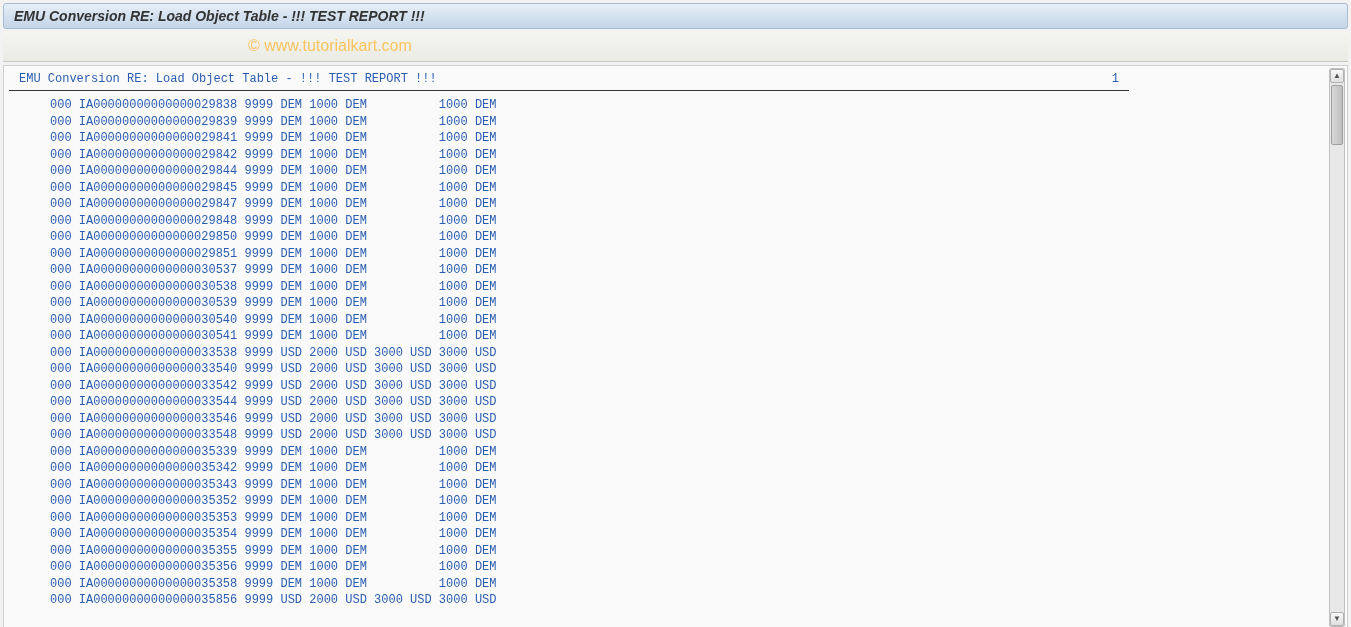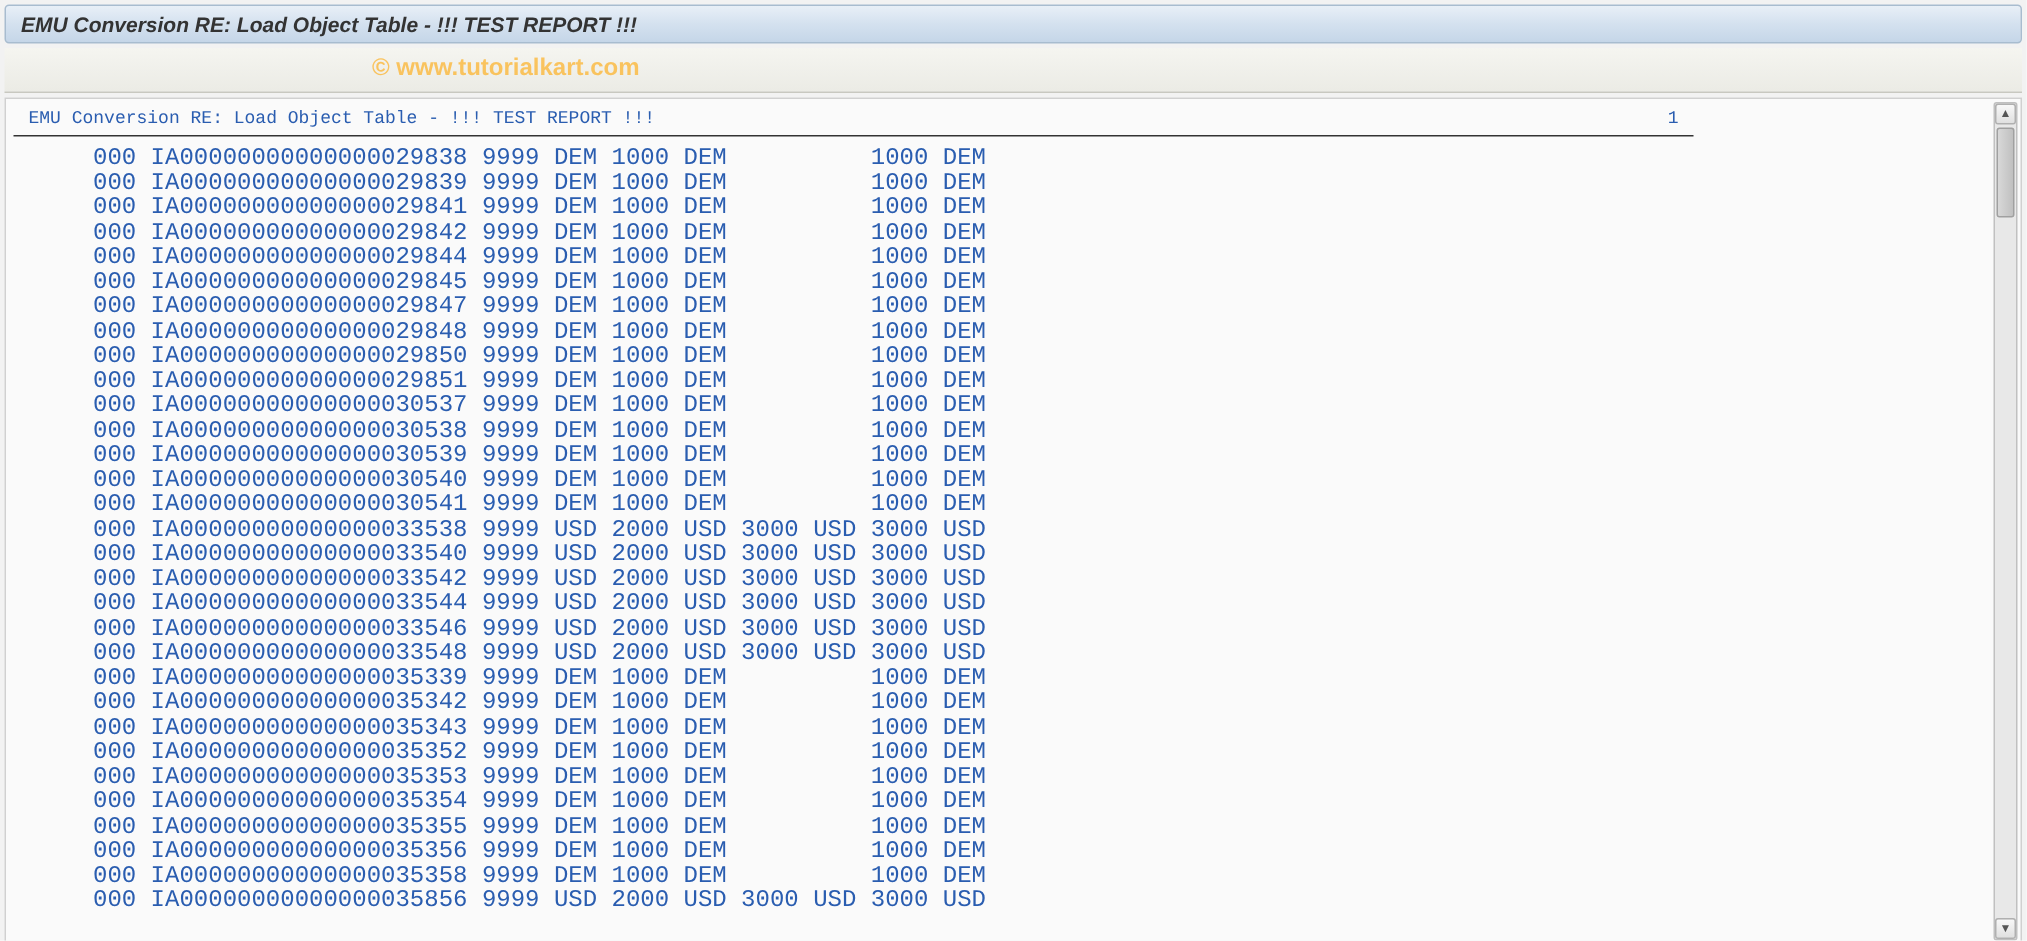--- a/index.html
+++ b/index.html
@@ -32,21 +32,21 @@
       height: 30px;
       margin: 0 3px;
       position: relative;
     }
     .watermark {
       position: absolute;
       top: 5px;
       left: 245px;
       color: rgba(255, 165, 0, 0.6);
       font-size: 16px;
-      font-weight: bold;
+      font-weight: normal;
       z-index: 10;
       pointer-events: none;
     }
     .content-area {
       background: #fafafa;
       margin: 3px;
       border: 1px solid #d0d0d0;
       height: 565px;
       position: relative;
       overflow: hidden;
@@ -57,21 +57,21 @@
       color: #2a5db0;
       padding: 6px 10px 4px 10px;
       border-bottom: 1px solid #333;
       margin: 0 10px 6px 5px;
       display: flex;
       justify-content: space-between;
       width: 1120px;
     }
     .report-body {
       font-family: 'Courier New', monospace;
-      font-size: 16px;
+      font-size: 12px;
       color: #2a5db0;
       padding: 0 10px;
       line-height: 16.5px;
       white-space: pre;
     }
     .scrollbar-v {
       position: absolute;
       right: 2px;
       top: 2px;
       bottom: 2px;

